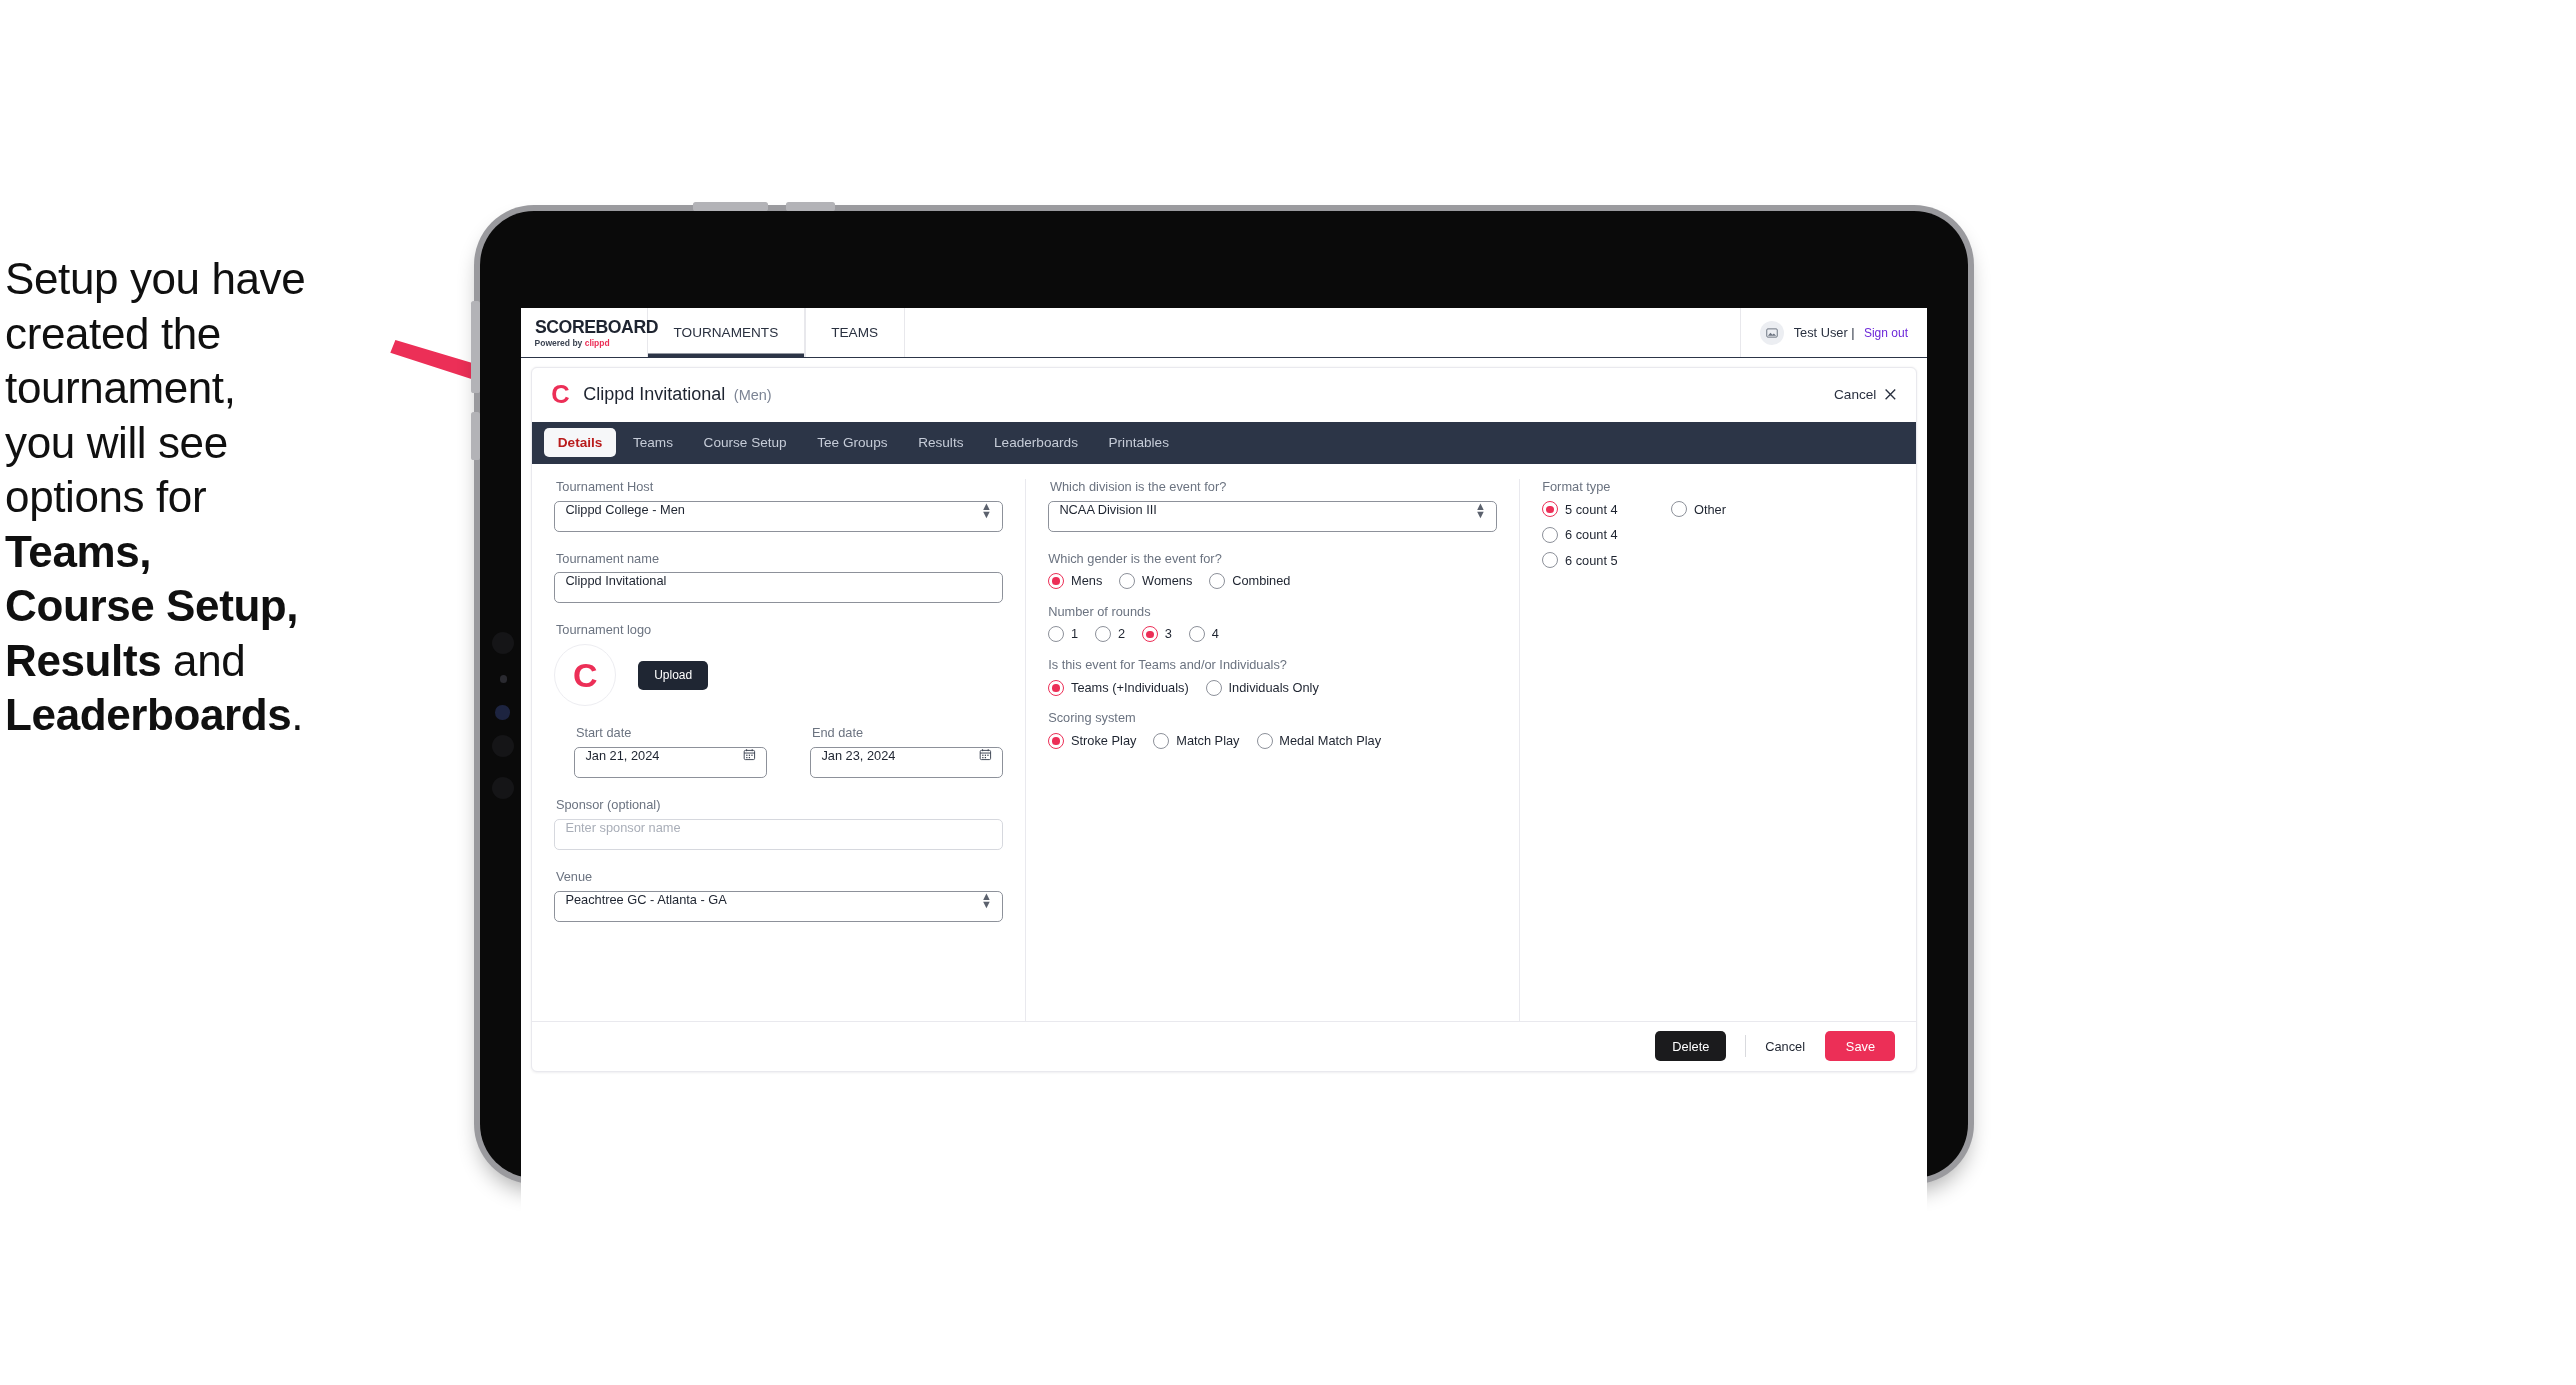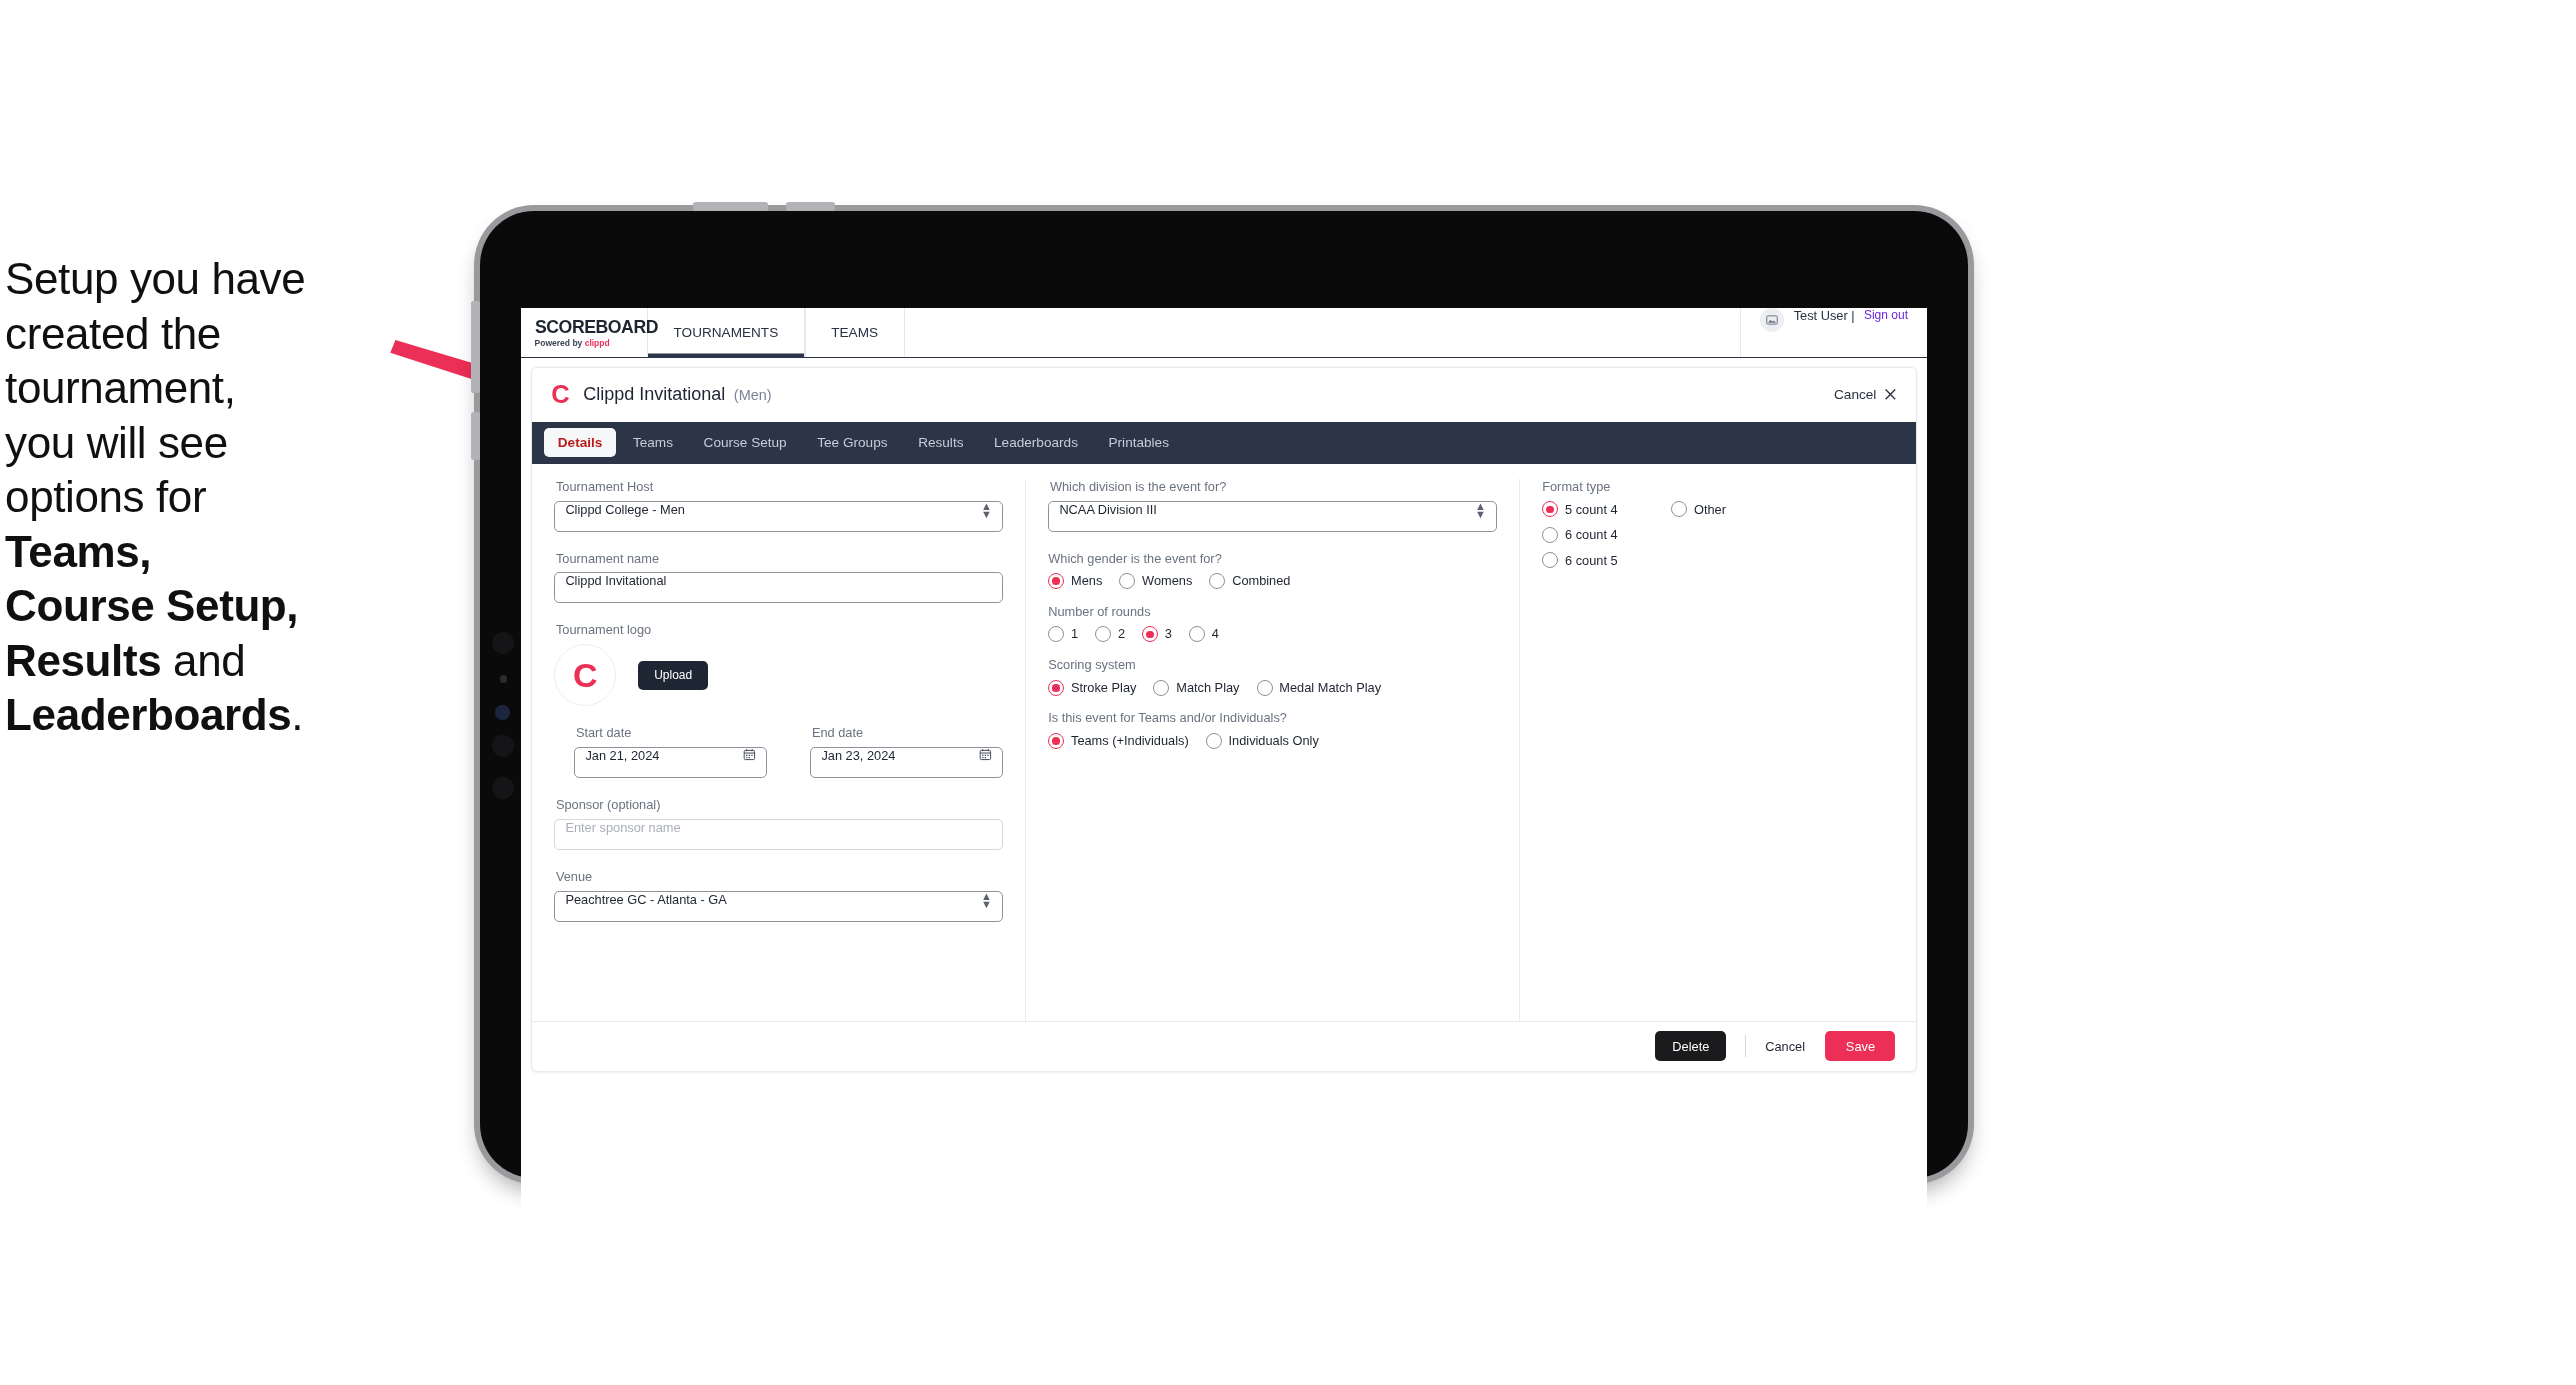--- a/index.html
+++ b/index.html
@@ -46,21 +46,21 @@
   #topnav{height:49px;display:flex;align-items:stretch;border-bottom:1.7px solid #2c3547;background:#fff;}
   #brand{width:126px;display:flex;flex-direction:column;justify-content:center;padding-left:13.6px;box-sizing:border-box;}
   #brand .bt{font-size:19px;font-weight:bold;letter-spacing:-0.5px;color:#1e2430;line-height:1;
              font-family:"Liberation Sans Narrow","Liberation Sans",sans-serif;transform:scaleX(.93);transform-origin:left;}
   #brand .bs{font-size:8.5px;color:#3c4452;margin-top:2.6px;font-weight:bold;}
   #brand .bs i{color:#ec2f57;font-style:normal;}
   .topitem{display:flex;align-items:center;padding:0 25.5px;font-size:13.6px;color:#2a3140;
            border-left:0.9px solid #e8e8ec;border-right:0.9px solid #e8e8ec;cursor:pointer;}
   .topitem.active{box-shadow:inset 0 -3.4px 0 #2c3547;}
   #topspacer{flex:1;border-right:0.9px solid #e8e8ec;}
-  #userbox{display:flex;align-items:flex-start;gap:9.4px;padding:0 19px;}
+  #userbox{display:flex;align-items:center;gap:9.4px;padding:0 19px;}
   #avatar{width:24px;height:24px;border-radius:50%;background:#eceef2;display:flex;align-items:center;justify-content:center;}
   #username{font-size:12.8px;color:#2a3140;}
   #signout{font-size:12px;color:#6d28d9;cursor:pointer;}
 
   
   #card{margin:8.5px 10.2px 0 10.2px;height:703px;background:#fff;border:0.9px solid #e9e9ee;border-radius:6px;
         box-shadow:0 0.9px 2.6px rgba(20,20,40,.07);display:flex;flex-direction:column;overflow:hidden;}
   #cardhead{height:54px;display:flex;align-items:center;padding:0 19px;}
   #logoC{font-size:25.5px;font-weight:bold;color:#ec2f57;line-height:1;margin-right:13.6px;}
   #evtname{font-size:18px;color:#1e2430;}
@@ -306,47 +306,47 @@
                   <span class="rlabel">3</span>
                 </div>
               <div class="ritem">
                   <span class="rdot"></span>
                   <span class="rlabel">4</span>
                 </div>
             </div>
           </div>
 
           <div class="rblock">
+            <div class="qlabel">Is this event for Teams and/or Individuals?</div>
+            <div class="rrow">
+              <div class="ritem">
+                  <span class="rdot on"></span>
+                  <span class="rlabel">Teams (+Individuals)</span>
+                </div>
+              <div class="ritem">
+                  <span class="rdot"></span>
+                  <span class="rlabel">Individuals Only</span>
+                </div>
+            </div>
+          </div>
+
+          <div class="rblock">
             <div class="qlabel">Scoring system</div>
             <div class="rrow">
               <div class="ritem">
                   <span class="rdot on"></span>
                   <span class="rlabel">Stroke Play</span>
                 </div>
               <div class="ritem">
                   <span class="rdot"></span>
                   <span class="rlabel">Match Play</span>
                 </div>
               <div class="ritem">
                   <span class="rdot"></span>
                   <span class="rlabel">Medal Match Play</span>
-                </div>
-            </div>
-          </div>
-
-          <div class="rblock">
-            <div class="qlabel">Is this event for Teams and/or Individuals?</div>
-            <div class="rrow">
-              <div class="ritem">
-                  <span class="rdot on"></span>
-                  <span class="rlabel">Teams (+Individuals)</span>
-                </div>
-              <div class="ritem">
-                  <span class="rdot"></span>
-                  <span class="rlabel">Individuals Only</span>
                 </div>
             </div>
           </div>
         </div>
 
         <div class="col" id="col3">
           <div class="qlabel">Format type</div>
           <div id="fmtgrid">
             <div id="fmtleft">
               <div class="fmtitem">

